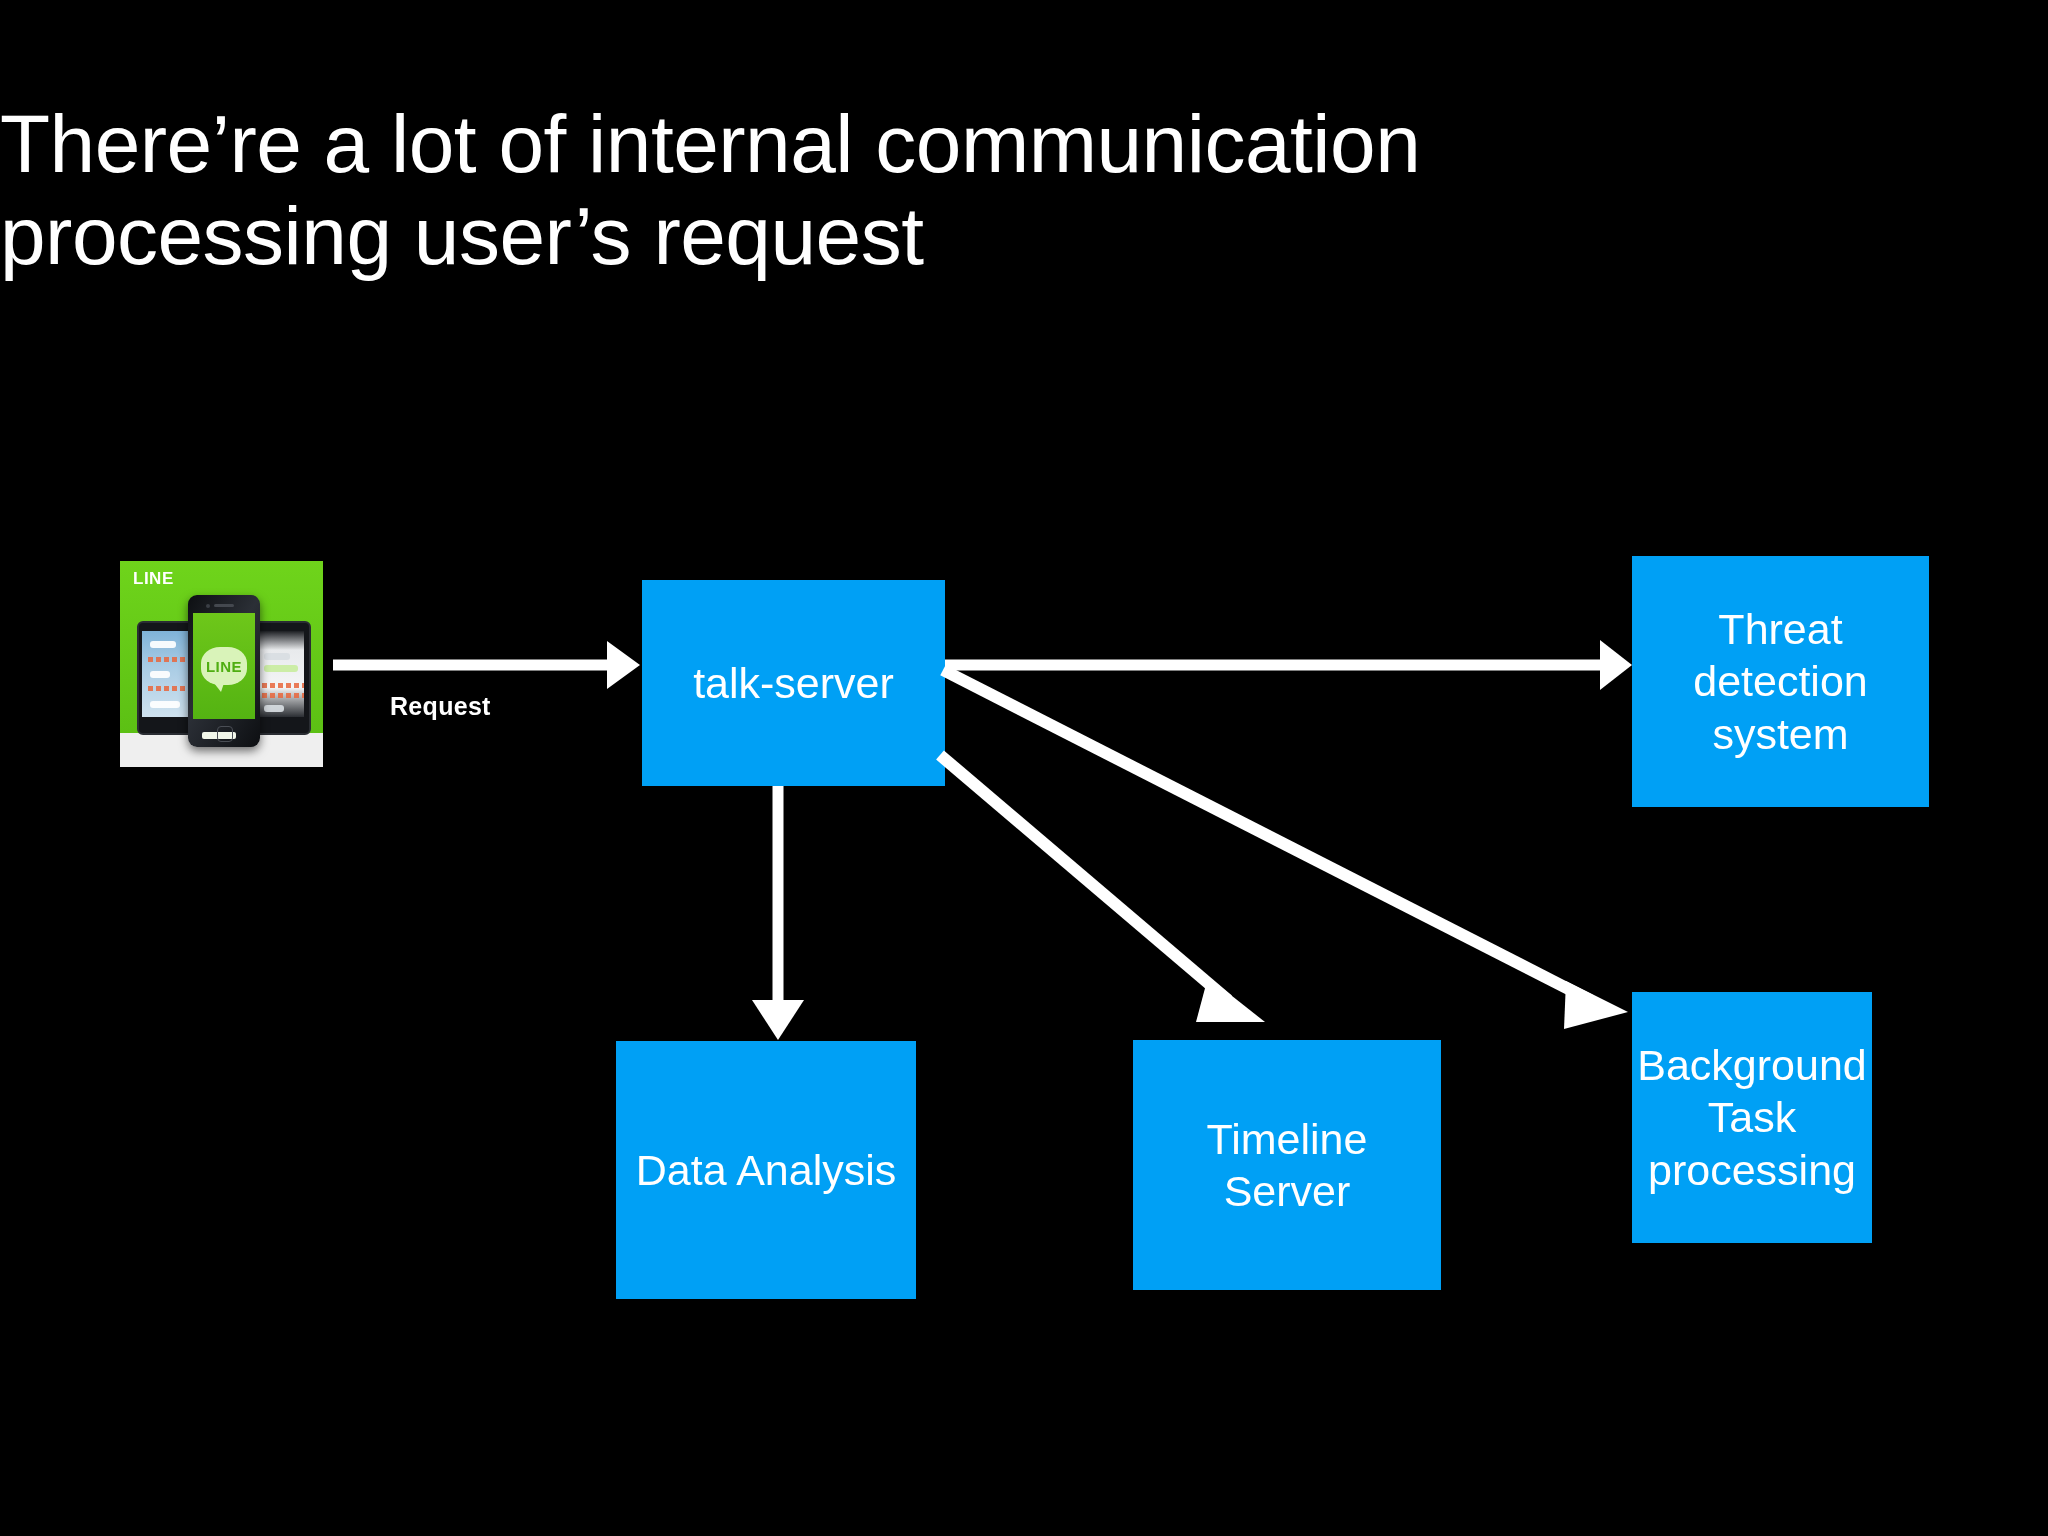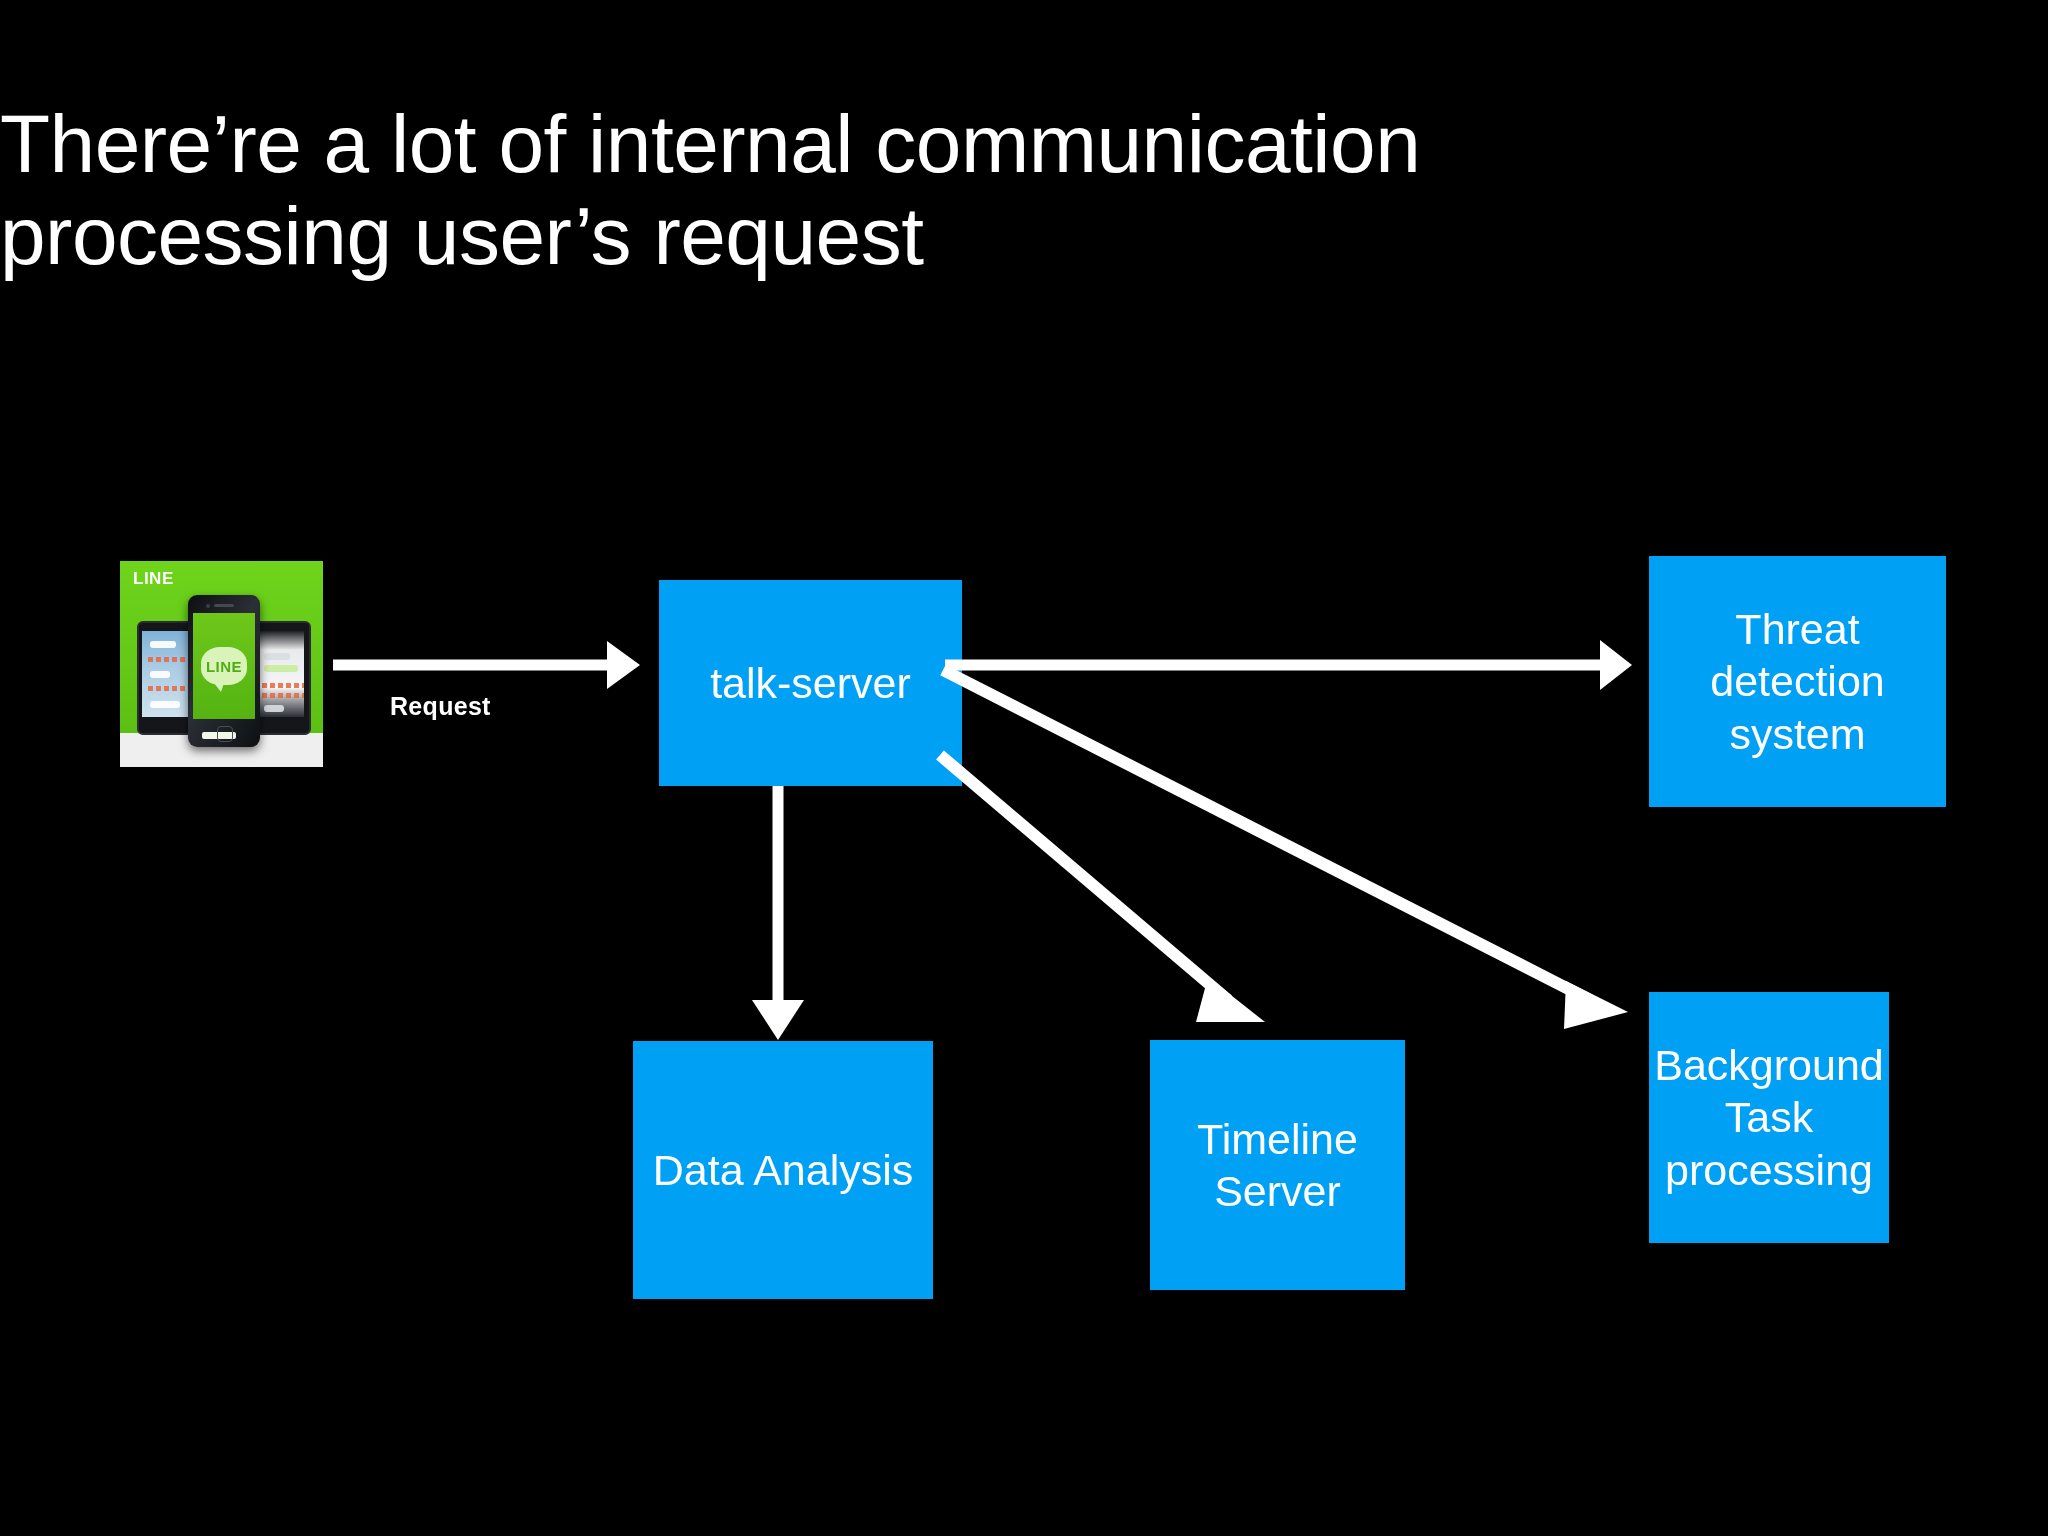--- a/index.html
+++ b/index.html
@@ -46,27 +46,26 @@
     align-items: center;
     justify-content: center;
     text-align: center;
     font-family: "Liberation Sans", sans-serif;
     font-size: 43px;
     line-height: 1.22;
     font-weight: 400;
     white-space: pre-line;
     box-sizing: border-box;
     padding: 4px;
-    margin-left: 17px;
   }
 
   #node-talk-server  { left: 642px;  top: 580px;  width: 303px; height: 206px; }
   #node-threat       { left: 1632px; top: 556px;  width: 297px; height: 251px; }
   #node-data         { left: 616px;  top: 1041px; width: 300px; height: 258px; }
-  #node-timeline     { left: 1133px; top: 1040px; width: 255px; height: 250px; }
+  #node-timeline     { left: 1133px; top: 1040px; width: 308px; height: 250px; }
   #node-background   { left: 1632px; top: 992px;  width: 240px; height: 251px; }
 
   
   #line-image {
     position: absolute;
     left: 120px;
     top: 561px;
     width: 203px;
     height: 206px;
     overflow: hidden;

